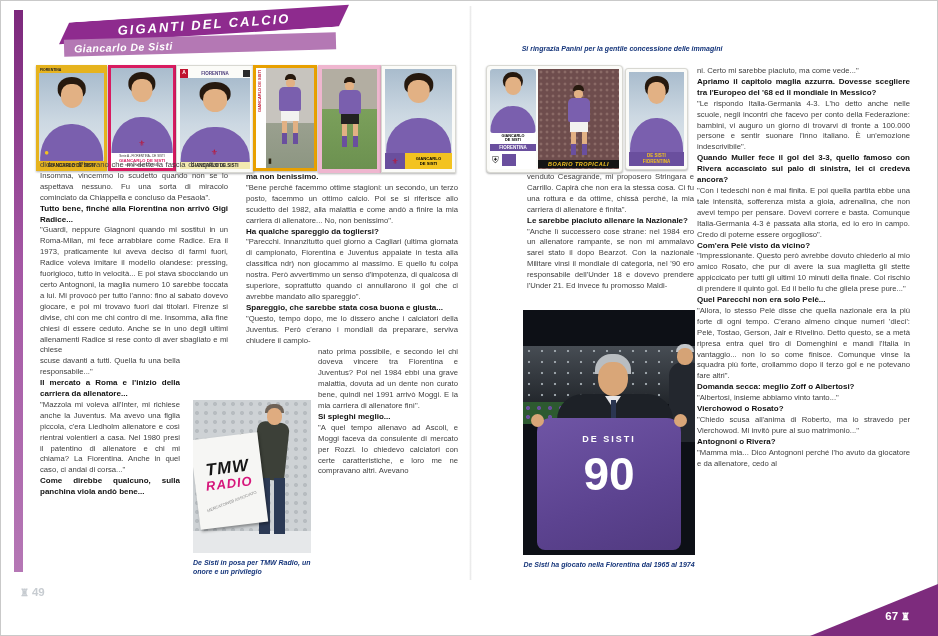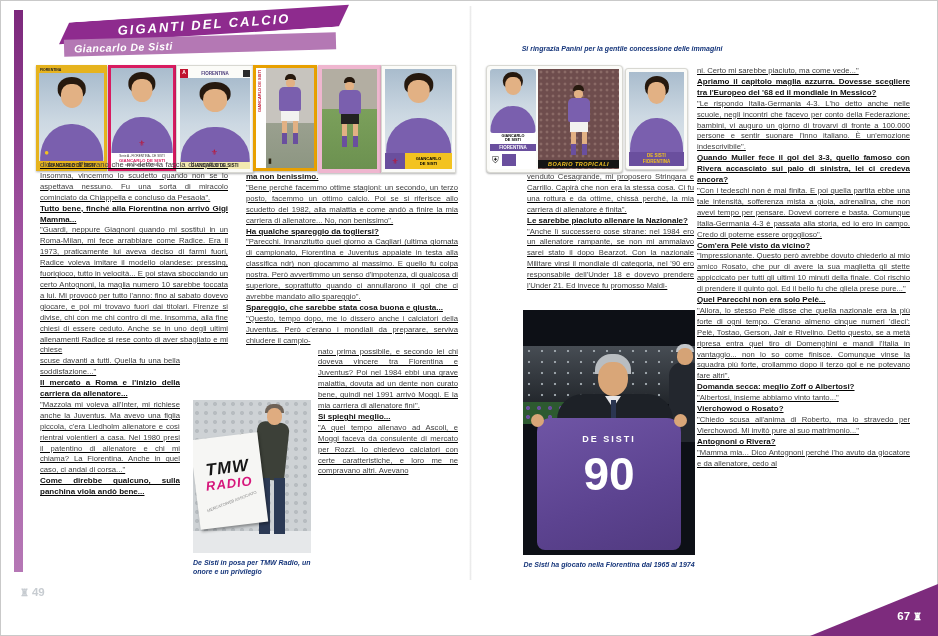--- a/index.html
+++ b/index.html
@@ -29,21 +29,21 @@
   .fb-hair{margin:0 auto;width:11px;height:6px;background:#26190e;border-radius:5px 5px 0 0;}
   .fb-face{margin:-1px auto 0;width:9px;height:8px;background:#e2b184;border-radius:45%;}
   .fb-shirt{margin:0 auto;width:22px;height:24px;background:#7a5fae;border-radius:5px 5px 2px 2px;}
   .fb-shorts-w{margin:0 auto;width:18px;height:10px;background:#f2f2f0;}
   .fb-shorts-b{margin:0 auto;width:18px;height:10px;background:#222;}
   .fb-legs{margin:0 auto;width:16px;height:12px;background:
      linear-gradient(90deg,#e2b184 0 5px,transparent 5px 11px,#e2b184 11px 16px);}
   .fb-socks{margin:0 auto;width:16px;height:11px;background:
      linear-gradient(90deg,#6a4f9e 0 5px,transparent 5px 11px,#6a4f9e 11px 16px);}
   
-  .col{position:absolute;text-decoration:underline;}
+  .col{position:absolute;}
   .para{margin:0;font-size:7.7px;line-height:10.9px;text-align:justify;color:#3e3e3e;}
   .para.q{font-weight:bold;color:#121212;font-size:8px;}
   .bt{width:100%;}
   .cap{font-style:italic;font-weight:bold;color:#15357a;font-size:7px;line-height:9px;}
   
   .tmw{left:193px;top:400px;width:118px;height:153px;background:#ced2d5;overflow:hidden;
        background-image:radial-gradient(circle at 4px 4px,#b7bcc0 1.6px,rgba(0,0,0,0) 2.4px);background-size:9px 9px;}
   .tmw-floor{position:absolute;bottom:0;left:0;right:0;height:22px;background:#e6e8ea;}
   .tmw-sign{position:absolute;left:2px;top:36px;width:68px;height:90px;background:#f6f6f4;transform:rotate(-7deg);
             box-shadow:1px 2px 3px rgba(0,0,0,.35);display:flex;flex-direction:column;align-items:center;justify-content:center;}
@@ -73,21 +73,21 @@
   .ds-man2hair{position:absolute;right:1px;top:34px;width:18px;height:8px;background:#c3c7ca;border-radius:8px 8px 0 0;}
   .shirt90{position:absolute;left:14px;top:108px;width:144px;height:132px;background:linear-gradient(160deg,#6f55a5,#5c4390 60%,#513a80);
            border-radius:14px 14px 8px 8px;display:flex;flex-direction:column;align-items:center;}
   .shirt90 .sname{color:#fff;font-weight:bold;font-size:9px;letter-spacing:2px;margin-top:16px;}
   .shirt90 .snum{color:#fff;font-weight:bold;font-size:46px;line-height:48px;margin-top:6px;}
   .hand{position:absolute;width:13px;height:13px;background:#d9a678;border-radius:50%;top:104px;}
   
   .pn{font-weight:bold;font-size:11.5px;color:#c7ccd1;display:flex;align-items:center;gap:3px;}
   .pn .logo{font-size:10px;}
   .wedge{right:0;bottom:0;width:128px;height:52px;background:#7d2b7d;clip-path:polygon(100% 0,100% 100%,0 100%);}
-  .pn-right{right:16px;bottom:14px;color:#ffffff;text-align:center;}
+  .pn-right{right:28px;bottom:14px;color:#ffffff;text-align:center;}
   .pn-right .logo{color:#ffffff;}
   
   .credit{left:512px;top:44px;width:220px;text-align:center;}
   .cardA-left{width:46px;display:flex;flex-direction:column;background:#fff;}
   .cardA-strip{background:#6a4f9e;color:#fff;font-weight:bold;font-size:4.5px;text-align:center;padding:1px 0;}
   .cardA-crest{height:18px;display:flex;align-items:center;}
   .action{position:relative;flex:1;background:#6e4d4d;
           background-image:radial-gradient(circle at 3px 3px,#8a6a66 1px,rgba(0,0,0,0) 1.8px);background-size:6px 6px;overflow:hidden;}
   .action .ad{position:absolute;bottom:1px;left:0;right:0;background:#151515;color:#f3c320;font-weight:bold;font-size:5.5px;
           font-style:italic;text-align:center;letter-spacing:.5px;padding:1px 0;white-space:nowrap;}
@@ -192,25 +192,25 @@
       <div style="flex:1;background:#f3c320;display:flex;flex-direction:column;align-items:center;justify-content:center;">
         <div style="font-size:4.2px;font-weight:bold;">GIANCARLO</div>
         <div style="font-size:4.2px;font-weight:bold;">DE SISTI</div>
       </div>
     </div>
   </div>
 
   <div class="col" style="left:40px;top:160px;width:188px;">
     <div class="bt">
         <p class="para a">dide come Pirovano che mi dette la fascia di capitano. Insomma, vincemmo lo scudetto quando non se lo aspettava nessuno. Fu una sorta di miracolo cominciato da Chiappella e concluso da Pesaola".</p>
-        <p class="para q">Tutto bene, finché alla Fiorentina non arrivò Gigi Mamma...</p>
+        <p class="para q">Tutto bene, finché alla Fiorentina non arrivò Gigi Radice...</p>
         <p class="para a">"Guardi, neppure Giagnoni quando mi sostituì in un Roma-Milan, mi fece arrabbiare come Radice. Era il 1973, praticamente lui aveva deciso di farmi fuori, Radice voleva imitare il modello olandese: pressing, fuorigioco, tutto in velocità... E poi stava sbocciando un certo Antognoni, la maglia numero 10 sarebbe toccata a lui. Mi provocò per tutto l'anno: fino al sabato dovevo giocare, e poi mi trovavo fuori dai titolari. Firenze si divise, chi con me chi contro di me. Insomma, alla fine chiesi di essere ceduto. Anche se in uno degli ultimi allenamenti Radice si rese conto di aver sbagliato e mi chiese</p>
       </div>
     <div style="width:140px;">
-        <p class="para a">scuse davanti a tutti. Quella fu una bella soddisfazione..."</p>
+        <p class="para a">scuse davanti a tutti. Quella fu una bella responsabile..."</p>
         <p class="para q">Il mercato a Roma e l'inizio della carriera da allenatore...</p>
         <p class="para a">"Mazzola mi voleva all'Inter, mi richiese anche la Juventus. Ma avevo una figlia piccola, c'era Liedholm allenatore e così rientrai volentieri a casa. Nel 1980 presi il patentino di allenatore e chi mi chiama? La Fiorentina. Anche in quel caso, ci andai di corsa..."</p>
         <p class="para q">Come direbbe qualcuno, sulla panchina viola andò bene...</p>
       </div>
   </div>
   <div class="col" style="left:246px;top:172px;width:212px;">
     <div class="bt">
         <p class="para q">ma non benissimo.</p>
         <p class="para a">"Bene perché facemmo ottime stagioni: un secondo, un terzo posto, facemmo un ottimo calcio. Poi se si riferisce allo scudetto del 1982, alla malattia e come andò a finire la mia carriera di allenatore... No, non benissimo".</p>
         <p class="para q">Ha qualche spareggio da togliersi?</p>

